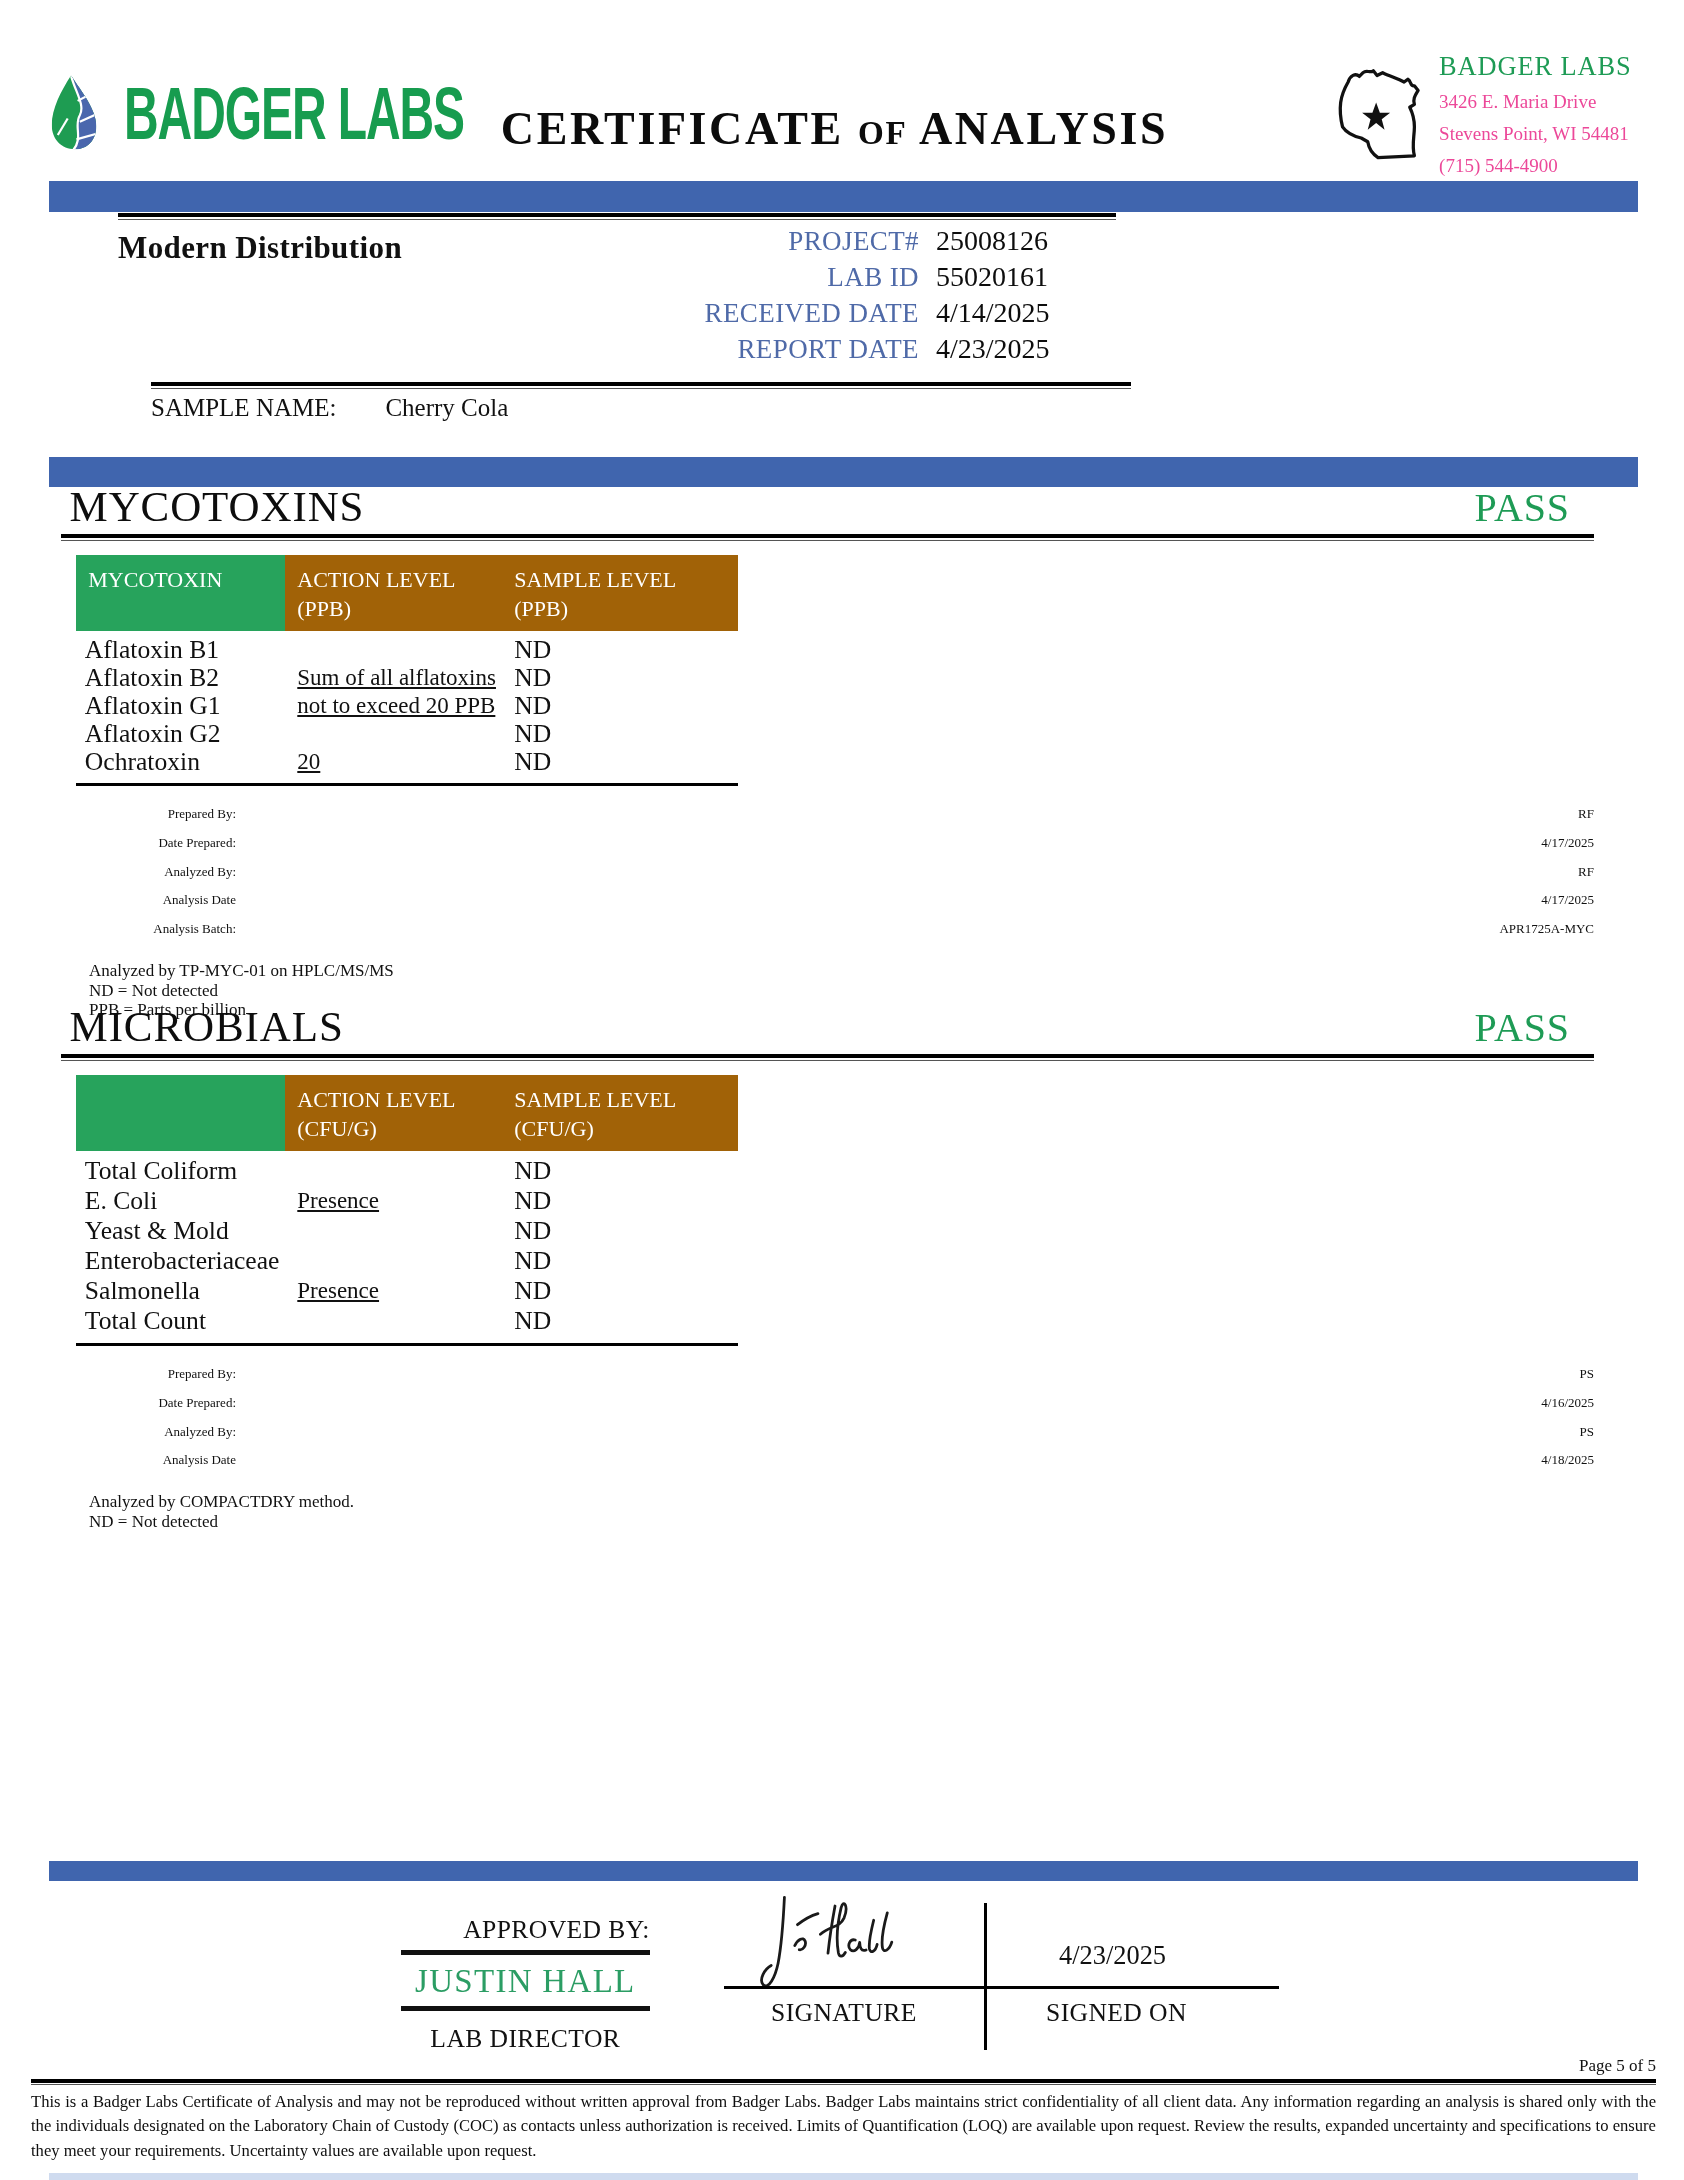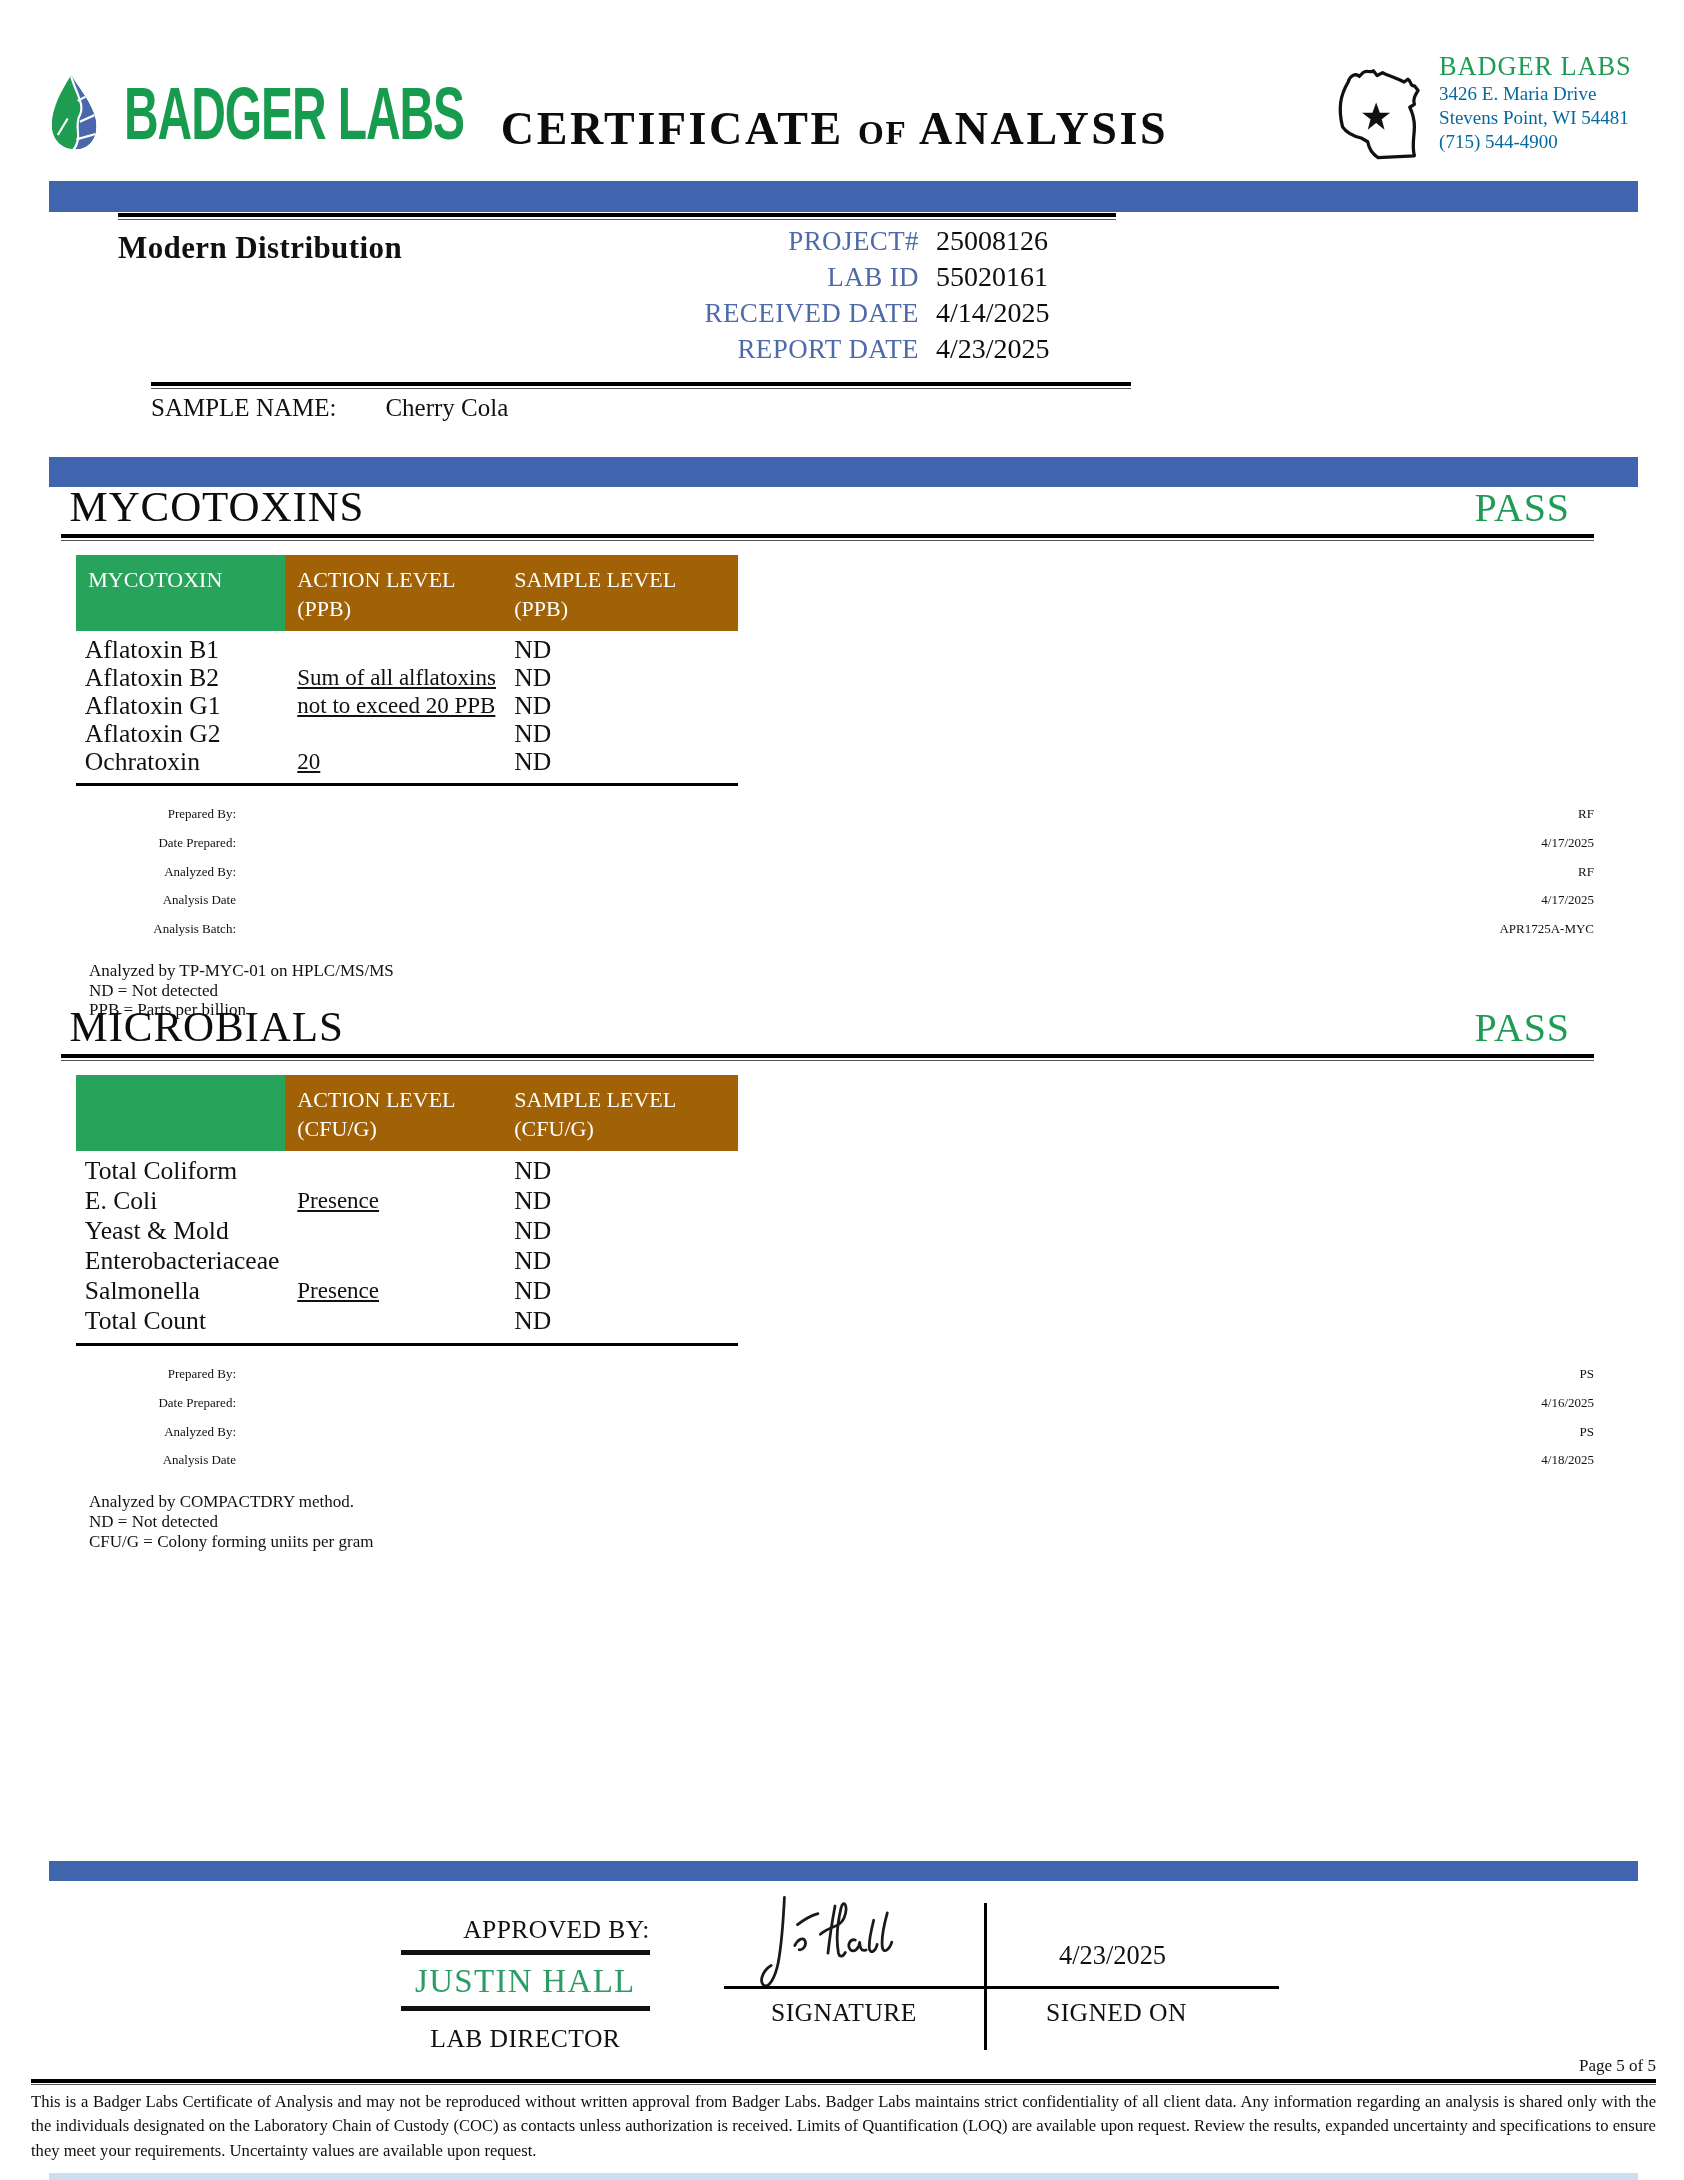--- a/index.html
+++ b/index.html
@@ -17,21 +17,21 @@
   }
   .coa-title{
     position:absolute;left:366px;width:937px;top:102px;text-align:center;
     font-weight:bold;font-size:46px;letter-spacing:2.6px;color:#0c0c0c;white-space:nowrap;
   }
   .coa-title .of{font-size:0.72em;letter-spacing:1.7px;}
   .lab-block{position:absolute;left:1322px;top:51px;display:flex;align-items:flex-start;}
   .wi-svg{width:112px;height:119px;display:block;margin-top:6.8px;}
   .lab-text{margin-left:5.1px;}
   .lab-name{font-size:26.4px;line-height:31px;color:#1e9b55;letter-spacing:0.9px;white-space:nowrap;}
-  .lab-addr{font-size:19px;line-height:24px;color:#0369a1;white-space:nowrap;}
+  .lab-addr{font-size:19px;line-height:24px;color:#ec4899;white-space:nowrap;margin-top:8px;}
   .bar{position:absolute;left:49px;width:1589px;background:#4065ae;}
   .bar1{top:181px;height:31px;}
   .bar2{top:457px;height:30px;}
   .bar3{top:1861px;height:19.6px;}
   .bottom-peek{position:absolute;left:49px;width:1589px;top:2173px;height:7.7px;background:#cfdbef;}
   
   .report{position:absolute;left:118px;top:213px;width:998px;}
   .report-head{padding-bottom:5.1px;}
   .report-head .accent{font-size:37px;color:#4f6aa8;letter-spacing:0.9px;}
   .report-head .rest{font-size:28px;color:#101010;letter-spacing:0.9px;margin-left:10.2px;}
@@ -273,21 +273,20 @@
       <div>Date Prepared:</div>
       <div>4/16/2025</div>
       <div>Analyzed By:</div>
       <div>PS</div>
       <div>Analysis Date</div>
       <div>4/18/2025</div>
     </div>
     <div class="notes">
       <div>Analyzed by COMPACTDRY method.</div>
       <div>ND = Not detected</div>
-      <div>CFU/G = Colony forming uniits per gram</div>
     </div>
   </div>
 
   <div class="bar bar3"></div>
 
   <div class="approval">
     <div class="app-left">
       <div class="approved-label">APPROVED BY:</div>
       <div class="approver">JUSTIN HALL</div>
       <div class="approver-title">LAB DIRECTOR</div>

